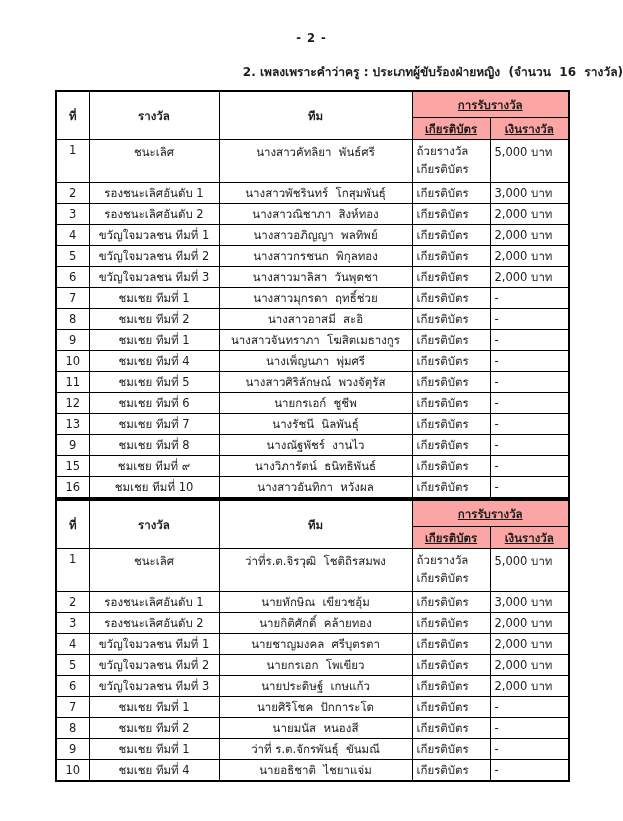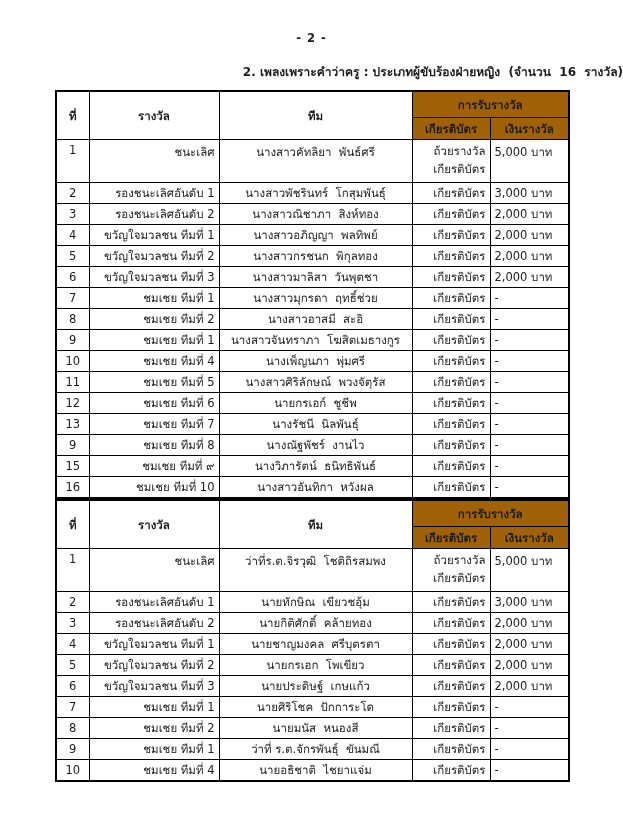--- a/index.html
+++ b/index.html
@@ -44,28 +44,28 @@
     text-align:center;
     vertical-align:middle;
     font-size:11.5px;
   }
   col.c-no    { width:33px; }
   col.c-award { width:130px; }
   col.c-team  { width:193px; }
   col.c-cert  { width:78px; }
   col.c-money { width:79px; }
 
-  th.prize-group, th.sub { background:#a16207; }
+  th.prize-group, th.sub { background:#fca5a5;text-decoration:underline; }
   tr.hdr-a th { height:23px; }
   tr.hdr-b th { height:19px; }
 
   td.no    { text-align:center; vertical-align:middle; }
-  td.award { text-align:right; vertical-align:middle; white-space:pre; padding-left:7px;margin-top:40px; }
+  td.award { text-align:center; vertical-align:middle; white-space:pre; padding-left:7px;margin-top:40px; }
   td.team  { text-align:center; vertical-align:middle; white-space:pre; padding-left:7px; }
-  td.cert  { text-align:right; vertical-align:middle;font-family:Liberation Serif, serif; }
+  td.cert  { text-align:left; vertical-align:middle;font-family:Liberation Serif, serif; }
   td.money { text-align:left; vertical-align:middle; }
   tr.row { height:21px; }
   tr.row-tall { height:43px; }
   tr.row-tall td { vertical-align:top; padding-top:3px; }
   td.cert .cert-line { display:block; line-height:1.55; }
 </style>
 </head>
 <body>
 
 <div class="page">

